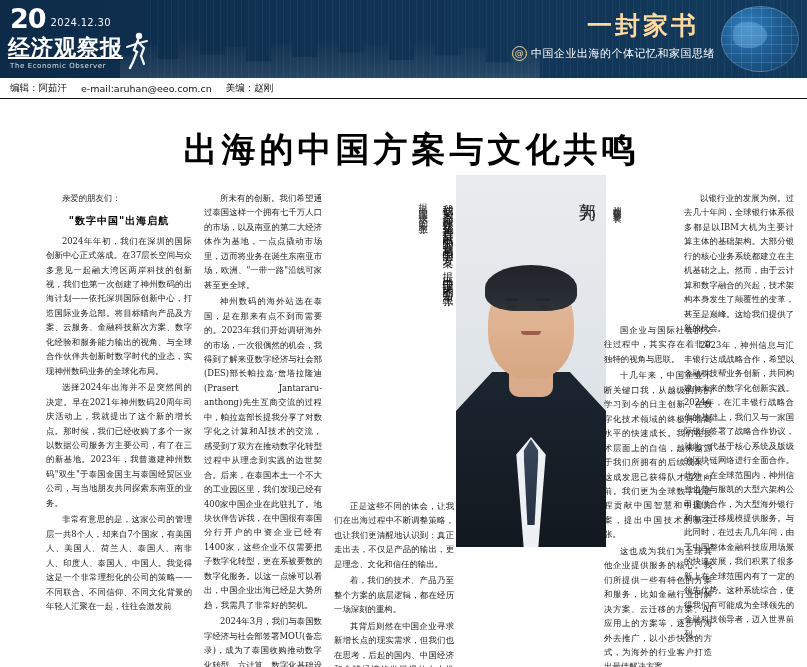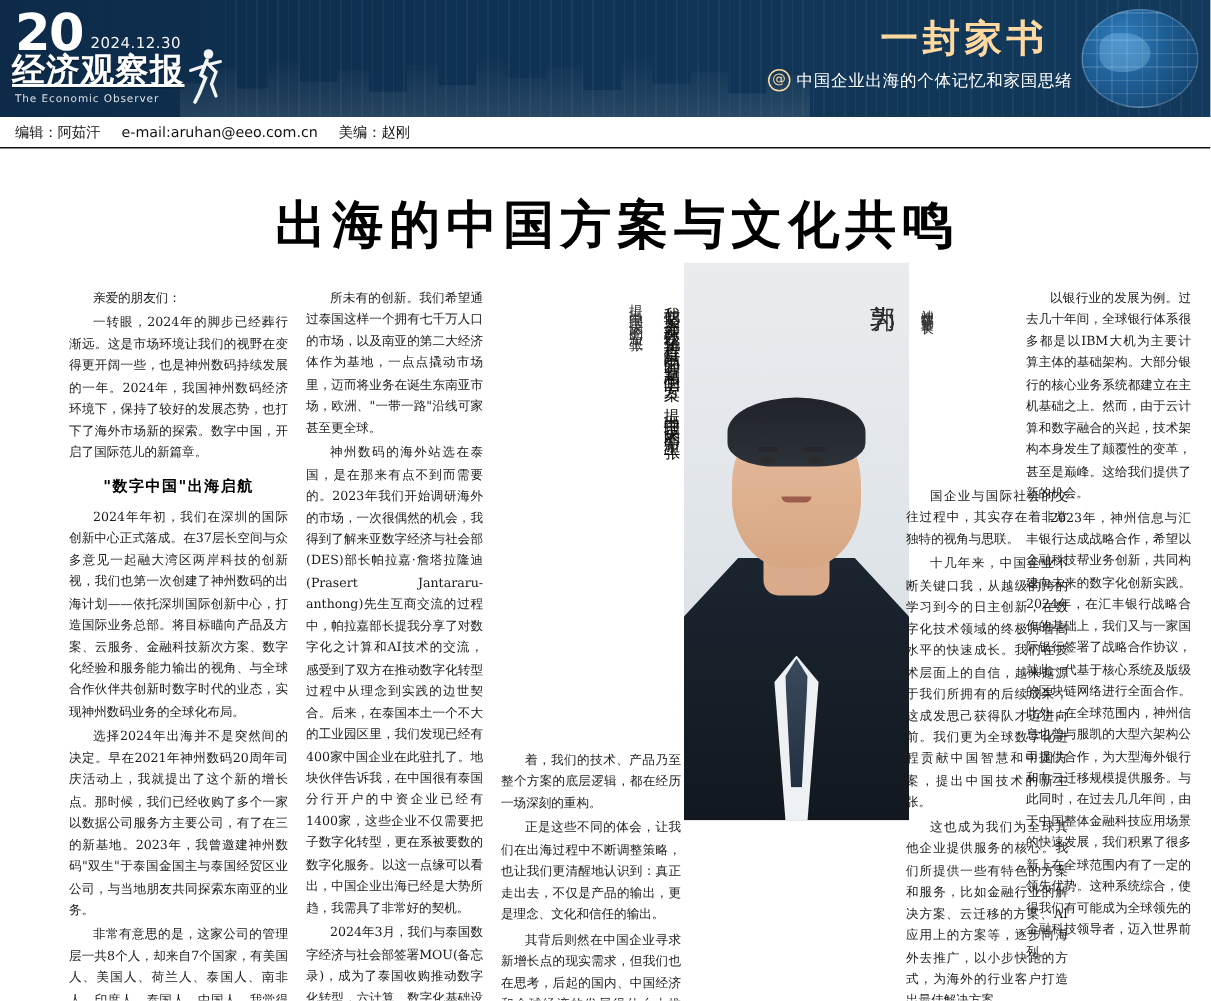--- a/index.html
+++ b/index.html
@@ -34,21 +34,21 @@
   .masthead .skyline{
     position:absolute;left:120px;bottom:0;width:420px;height:56px;
     background:
       linear-gradient(to top, rgba(255,255,255,.10), rgba(255,255,255,0) 70%);
     clip-path:polygon(0 100%,0 60%,4% 60%,4% 42%,9% 42%,9% 66%,14% 66%,14% 30%,19% 30%,19% 58%,25% 58%,25% 44%,30% 44%,30% 70%,36% 70%,36% 38%,41% 38%,41% 62%,47% 62%,47% 26%,52% 26%,52% 54%,58% 54%,58% 40%,64% 40%,64% 68%,70% 68%,70% 34%,75% 34%,75% 60%,81% 60%,81% 46%,87% 46%,87% 72%,93% 72%,93% 50%,100% 50%,100% 100%);
   }
   .date-badge{
     position:absolute;left:10px;top:7px;display:flex;align-items:flex-end;gap:5px;
   }
   .date-badge .d20{
-    font-size:34px;font-weight:bold;line-height:.9;letter-spacing:-1px;
+    font-size:27px;font-weight:bold;line-height:.9;letter-spacing:-1px;
   }
   .date-badge .dfull{
     font-size:10px;opacity:.95;padding-bottom:3px;letter-spacing:.3px;
   }
   .logo-cn{
     position:absolute;left:8px;top:36px;
     font-family:"DejaVu Serif","Liberation Serif",serif;
     font-size:22px;font-weight:bold;letter-spacing:1px;line-height:1;
     text-shadow:0 1px 0 rgba(0,0,0,.3);
     text-decoration:underline;
@@ -244,42 +244,41 @@
   </div>
 
   <div class="headline-wrap">
     <div class="headline">出海的中国方案与文化共鸣</div>
   </div>
 
   <div class="columns">
 
     <div class="col c1">
       <p>亲爱的朋友们：</p>
-      <p>一转眼，2024年的脚步已经葬行渐远。这是市场环境让我们的视野在变得更开阔一些，也是神州数码持续发展的一年。2024年，我国神州数码经济环境下，保持了较好的发展态势，也打下了海外市场新的探索。数字中国，开启了国际范儿的新篇章。</p>
       <h3>"数字中国"出海启航</h3>
       <p>2024年年初，我们在深圳的国际创新中心正式落成。在37层长空间与众多意见一起融大湾区两岸科技的创新视，我们也第一次创建了神州数码的出海计划——依托深圳国际创新中心，打造国际业务总部。将目标瞄向产品及方案、云服务、金融科技新次方案、数字化经验和服务能力输出的视角、与全球合作伙伴共创新时数字时代的业态，实现神州数码业务的全球化布局。</p>
       <p>选择2024年出海并不是突然间的决定。早在2021年神州数码20周年司庆活动上，我就提出了这个新的增长点。那时候，我们已经收购了多个一家以数据公司服务方主要公司，有了在三的新基地。2023年，我曾邀建神州数码"双生"于泰国金国主与泰国经贸区业公司，与当地朋友共同探索东南亚的业务。</p>
       <p>非常有意思的是，这家公司的管理层一共8个人，却来自7个国家，有美国人、美国人、荷兰人、泰国人、南非人、印度人、泰国人、中国人。我觉得这是一个非常理想化的公司的策略——不同联合、不同信仰、不同文化背景的年轻人汇聚在一起，往往会激发前</p>
     </div>
 
     <div class="col c2">
       <p>所未有的创新。我们希望通过泰国这样一个拥有七千万人口的市场，以及南亚的第二大经济体作为基地，一点点撬动市场里，迈而将业务在诞生东南亚市场，欧洲、"一带一路"沿线可家甚至更全球。</p>
       <p>神州数码的海外站选在泰国，是在那来有点不到而需要的。2023年我们开始调研海外的市场，一次很偶然的机会，我得到了解来亚数字经济与社会部(DES)部长帕拉嘉·詹塔拉隆迪(Prasert Jantararu-anthong)先生互商交流的过程中，帕拉嘉部长提我分享了对数字化之计算和AI技术的交流，感受到了双方在推动数字化转型过程中从理念到实践的边世契合。后来，在泰国本土一个不大的工业园区里，我们发现已经有400家中国企业在此驻扎了。地块伙伴告诉我，在中国很有泰国分行开户的中资企业已经有1400家，这些企业不仅需要把子数字化转型，更在系被要数的数字化服务。以这一点缘可以看出，中国企业出海已经是大势所趋，我需具了非常好的契机。</p>
       <p>2024年3月，我们与泰国数字经济与社会部签署MOU(备忘录)，成为了泰国收购推动数字化转型，六计算、数字化基础设施建设、大数据研究中心、数字化人才培养、人工智能等领域发展的重要伙伴。</p>
 
     </div>
 
     <div class="vquote">
       <div class="vline">我们要为全球数字化进程贡献中国智慧和中国方案，提出中国技术的新主张。</div>
       <div class="vline small">提出中国技术的新主张</div>
     </div>
 
     <div class="col c3" style="top:308px;">
+      <p>正是这些不同的体会，让我们在出海过程中不断调整策略，也让我们更清醒地认识到：真正走出去，不仅是产品的输出，更是理念、文化和信任的输出。</p>
       <p>着，我们的技术、产品乃至整个方案的底层逻辑，都在经历一场深刻的重构。</p>
-      <p>正是这些不同的体会，让我们在出海过程中不断调整策略，也让我们更清醒地认识到：真正走出去，不仅是产品的输出，更是理念、文化和信任的输出。</p>
       <p>其背后则然在中国企业寻求新增长点的现实需求，但我们也在思考，后起的国内、中国经济和全球经济的发展得什么大推动？这个为止，中国的核心对世界经济增长贡献较大的比例，我们有责任继续推动全球经济的发展。</p>
 
     </div>
 
     <div class="portrait">
       <div class="ph-bg"></div>
       <div class="ph-suit"></div>
       <div class="ph-shirt"></div>
       <div class="ph-tie"></div>
       <div class="ph-neck"></div>

